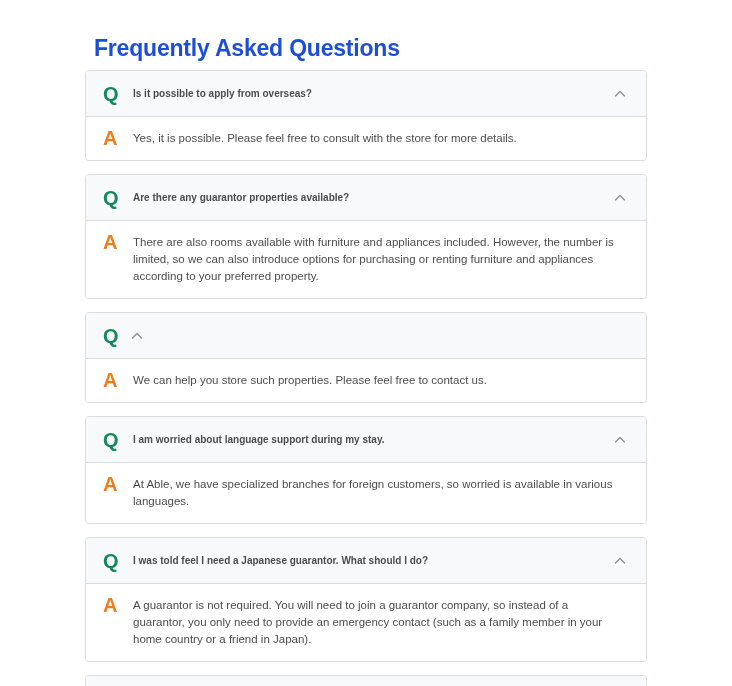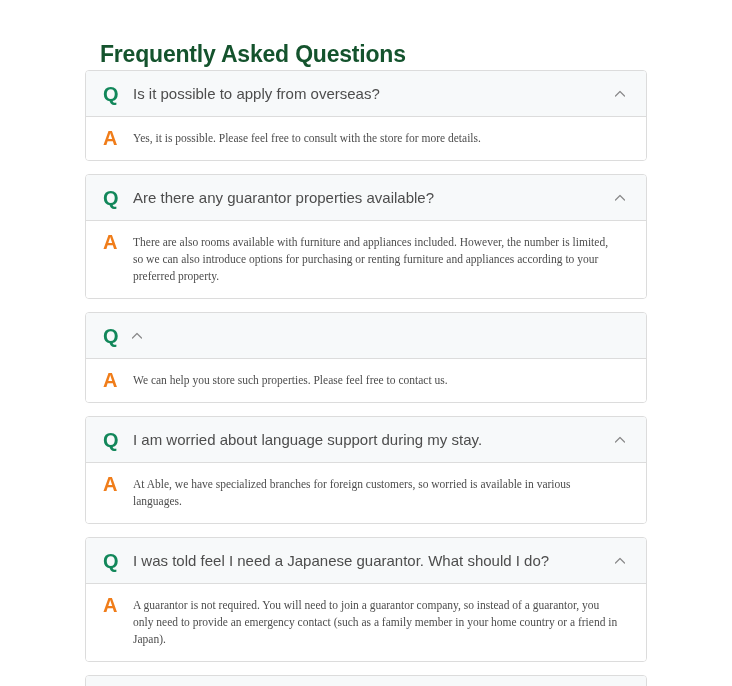--- a/index.html
+++ b/index.html
@@ -17,25 +17,25 @@
     width: 732px;
     height: 686px;
     position: relative;
     box-sizing: border-box;
     padding: 0;
   }
   .faq-title {
     position: absolute;
     left: 84px;
     top: 23px;
-    margin: 16px;
+    margin: 10px;
     font-size: 23px;
     line-height: 30px;
     font-weight: bold;
-    color: #14532d;
+    color: #1d4ed8;
     letter-spacing: -0.2px;
   }
   .faq-list {
     position: absolute;
     left: 85px;
     top: 70px;
     width: 562px;
   }
   .faq-item {
     border: 1px solid #dcdcdc;
@@ -66,25 +66,26 @@
     font-family: "Liberation Sans", sans-serif;
   }
   .mark-q {
     color: #12875a;
   }
   .mark-a {
     color: #f07d1a;
   }
   .q-text {
     flex: 1 1 auto;
-    font-size: 15px;
+    font-size: 10px;
     line-height: 16px;
     color: #4d4d4d;
     padding-left: 4px;
     padding-right: 10px;
+    font-weight: bold;
   }
   .chevron {
     flex: 0 0 auto;
     width: 16px;
     height: 16px;
     position: relative;
     display: block;
   }
   .chevron svg {
     display: block;
@@ -101,21 +102,20 @@
     line-height: 18px;
     margin-top: -1px;
   }
   .a-text {
     flex: 1 1 auto;
     font-size: 11.5px;
     line-height: 17px;
     color: #4d4d4d;
     padding-left: 4px;
     padding-right: 8px;
-    font-family: Liberation Serif, serif;
   }
 </style>
 </head>
 <body>
 
 <div class="page">
 
   <h1 class="faq-title">Frequently Asked Questions</h1>
 
   <div class="faq-list">

